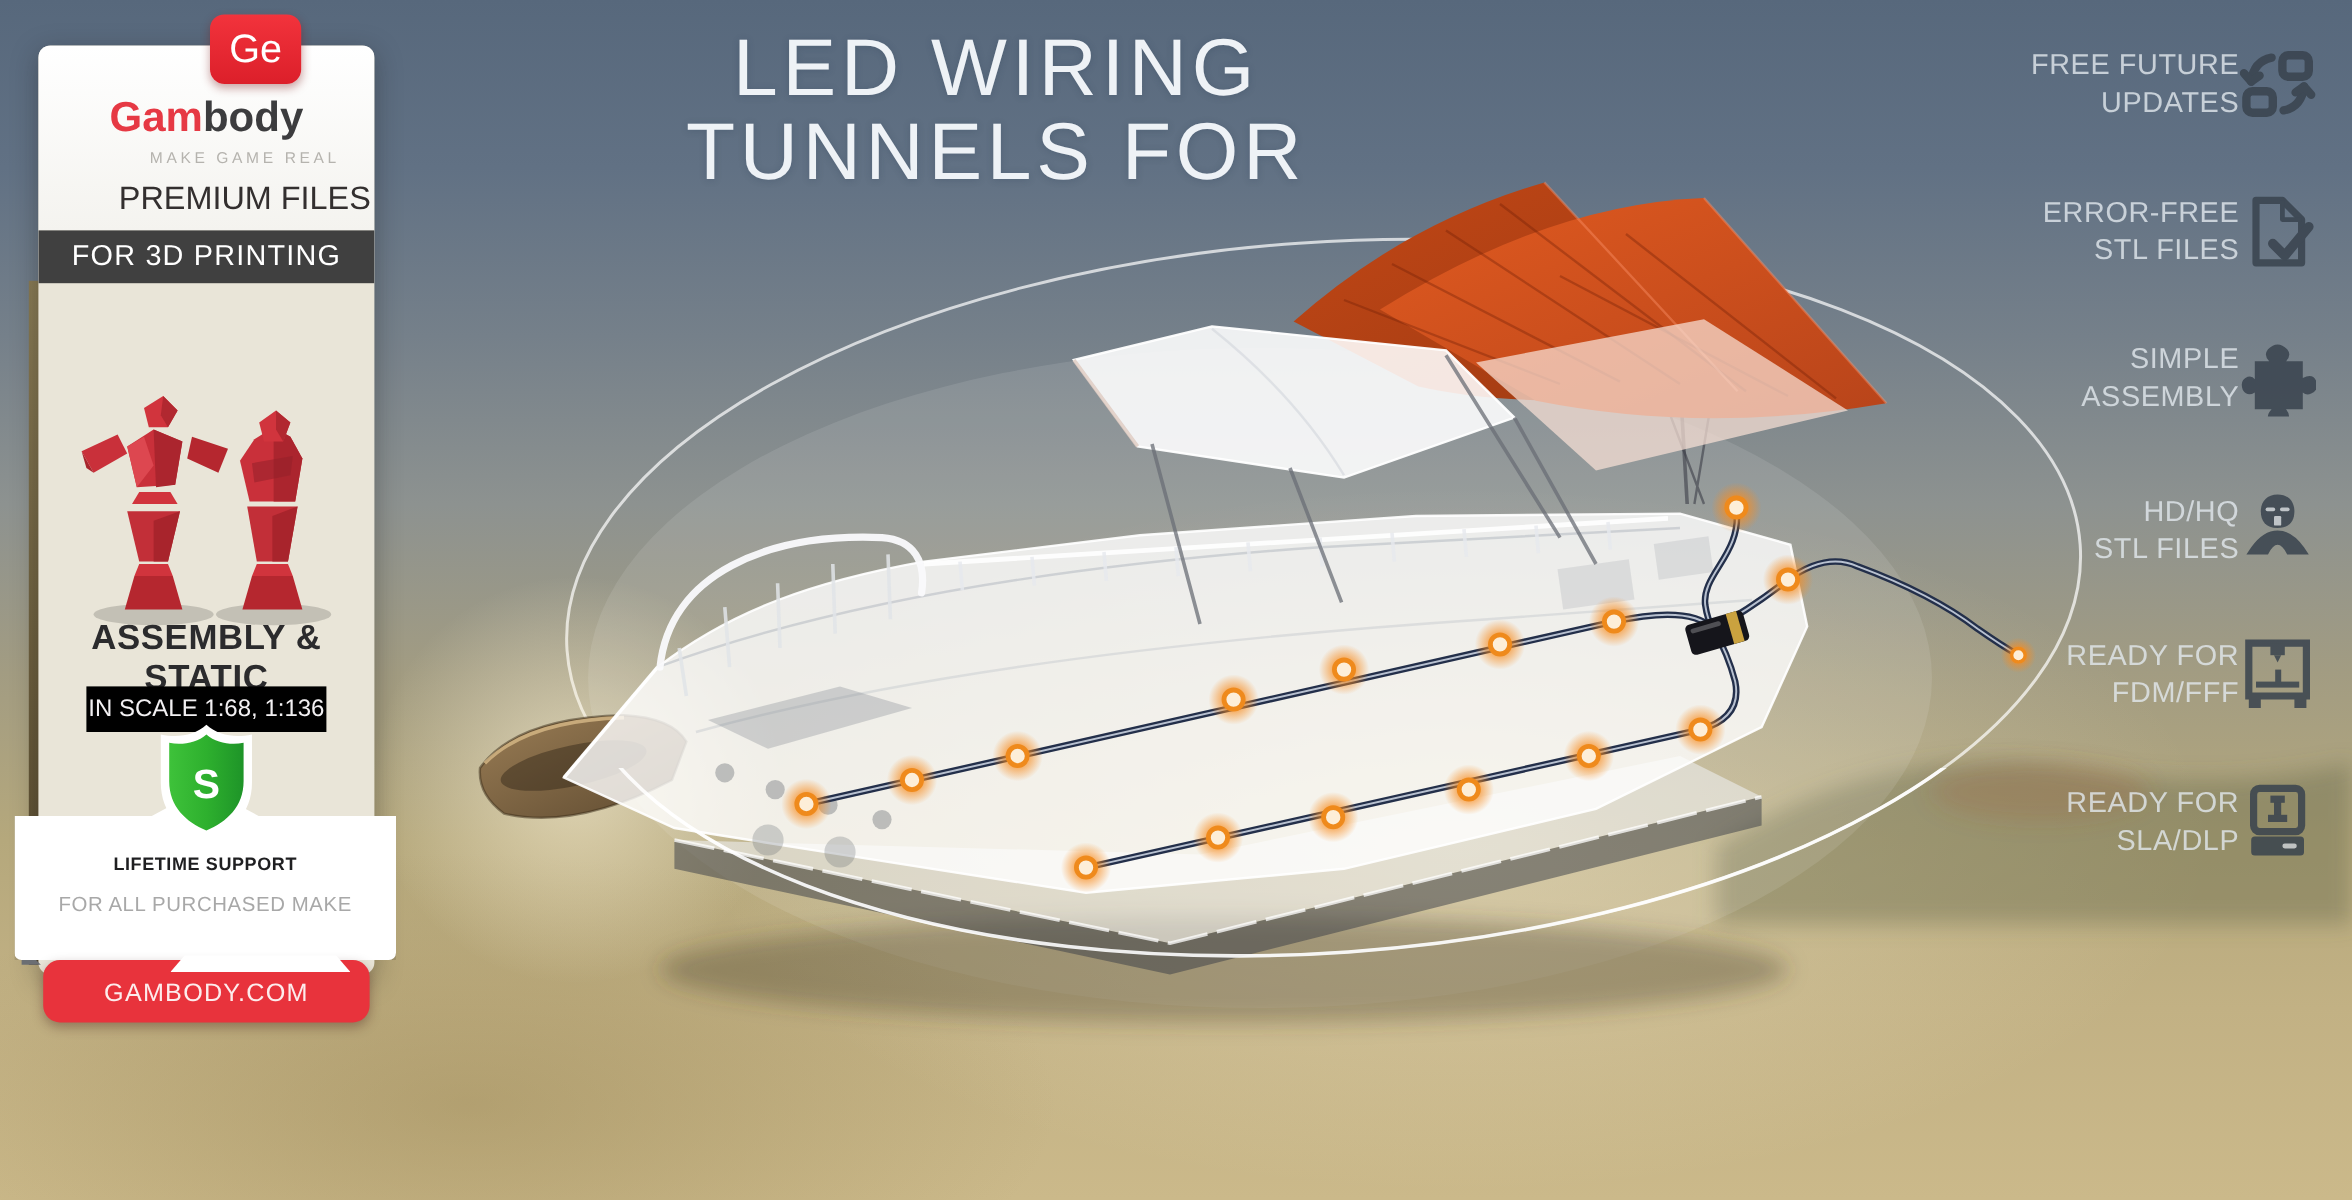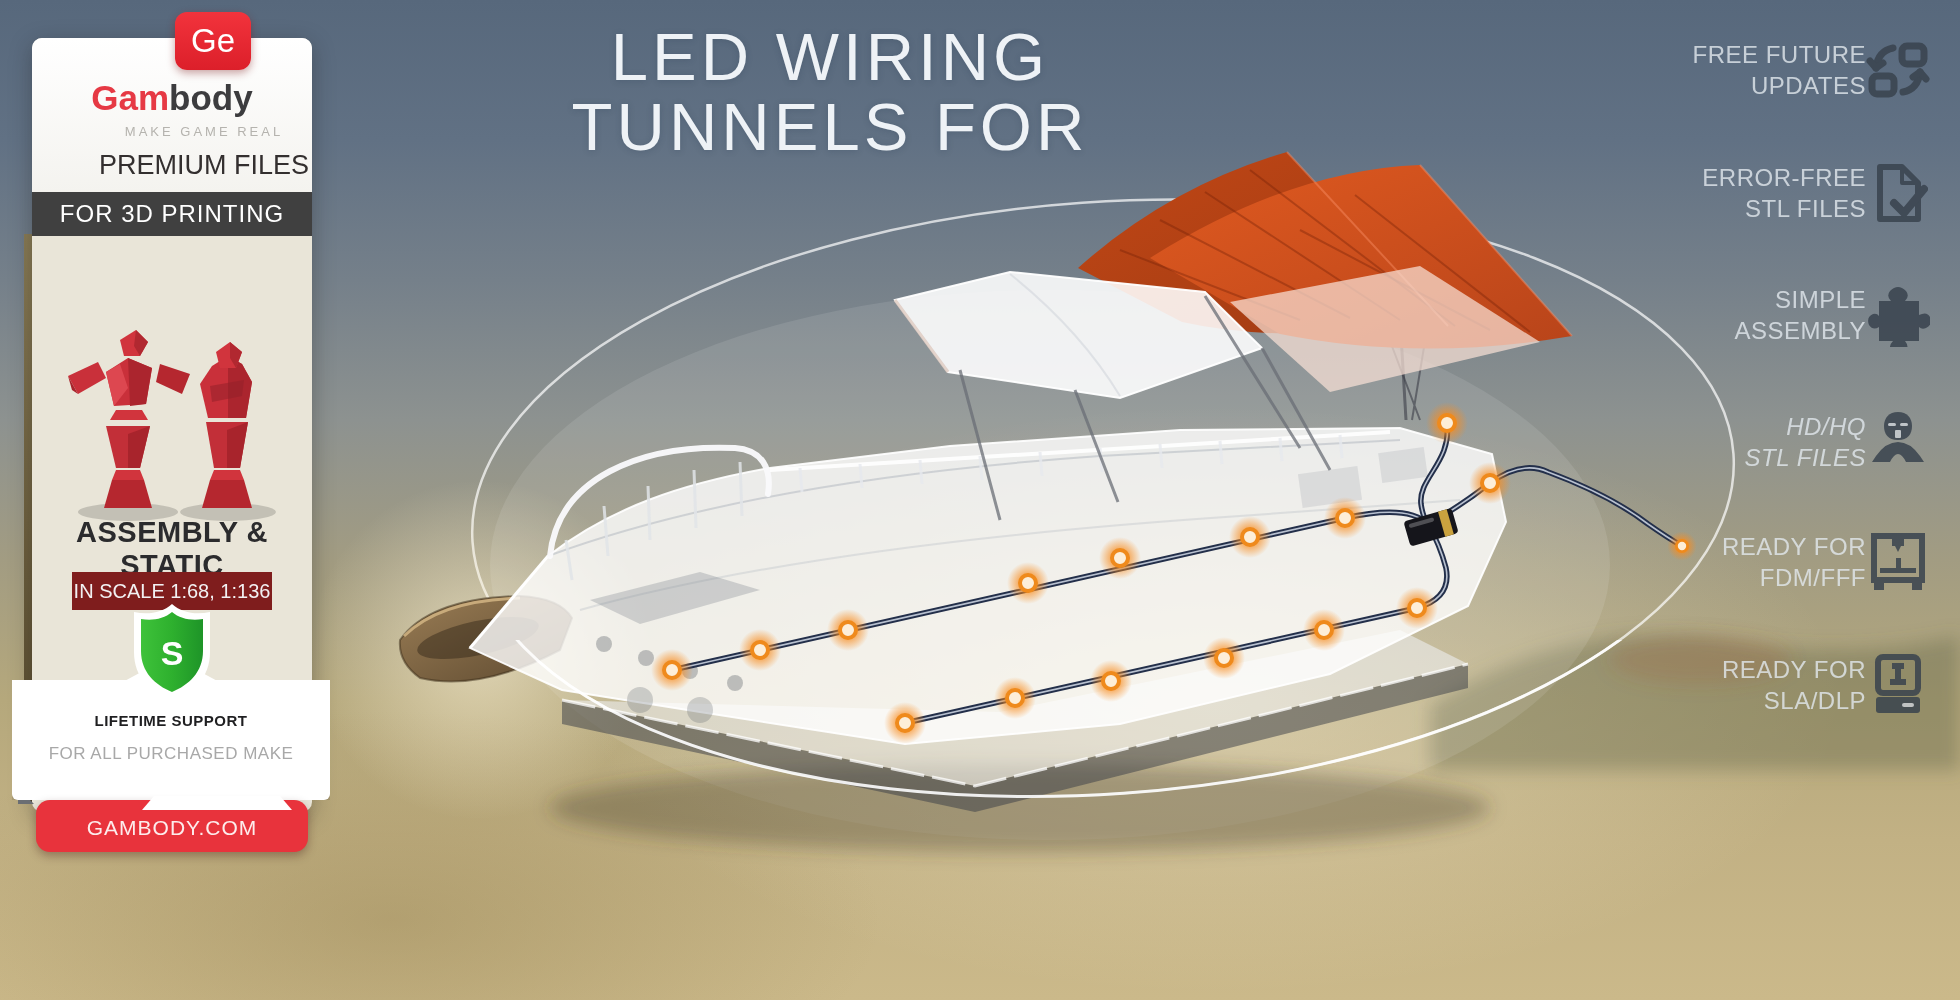--- a/index.html
+++ b/index.html
@@ -32,40 +32,40 @@
     display:flex;align-items:center;justify-content:center;color:#fff;font-weight:normal;font-size:24px;letter-spacing:1px;}
   .logo-badge{position:absolute;left:143px;top:-26px;width:76px;height:58px;border-radius:12px;
     background:linear-gradient(180deg,#f2333c,#dc1f2a);box-shadow:0 3px 8px rgba(120,20,20,0.4);
     display:flex;align-items:center;justify-content:center;color:#fff;font-size:33px;font-weight:400;}
   .brand-line{position:absolute;left:0;top:40px;width:100%;text-align:center;font-size:35px;font-weight:bold;color:#3c3c3e;}
   .brand-line .red{color:#e63944;}
   .brand-tagline{position:absolute;left:0;top:86px;width:100%;text-align:center;font-size:13px;letter-spacing:3px;color:#b5b3ae;margin-left:32px;}
   .premium-line{position:absolute;left:0;top:112px;width:100%;text-align:center;font-size:27px;color:#332f2f;margin-left:32px;}
   .figurine-zone{position:absolute;left:0;top:198px;width:280px;height:330px;}
   .assembly-line{position:absolute;left:0;top:478px;width:100%;text-align:center;font-size:29px;font-weight:bold;color:#2b2b2d;letter-spacing:0.5px;}
-  .scale-badge{position:absolute;left:40px;top:534px;width:200px;height:38px;background:#7f1d1d;
+  .scale-badge{position:absolute;left:40px;top:534px;width:200px;height:38px;background:#000000;
     display:flex;align-items:center;justify-content:center;color:#f2f0f2;font-size:20px;}
   .support-card{position:absolute;left:12px;top:650px;width:318px;height:150px;background:#ffffff;
     border-radius:6px;box-shadow:0 5px 14px rgba(40,40,40,0.30);
     clip-path:polygon(0 30px,36% 30px,50% 6px,64% 30px,100% 30px,100% 100%,0 100%);}
   .support-title{position:absolute;left:0;top:62px;width:100%;text-align:center;font-size:15px;font-weight:bold;color:#1f1f21;letter-spacing:0.5px;}
   .support-sub{position:absolute;left:0;top:94px;width:100%;text-align:center;font-size:17px;color:#a8a8a8;letter-spacing:0.5px;}
   .fold-tri{position:absolute;left:18px;top:788px;width:0;height:0;border-left:16px solid transparent;border-top:16px solid #6b6e73;transform:rotate(180deg);}
   .site-bar{position:absolute;left:36px;top:800px;width:272px;height:52px;background:#e8333c;border-radius:14px;
     display:flex;align-items:flex-end;justify-content:center;box-shadow:0 4px 10px rgba(60,20,20,0.35);}
   .site-bar span{color:#fdecec;font-size:21px;letter-spacing:1px;margin-bottom:12px;}
   .site-tab{position:absolute;left:142px;top:796px;width:150px;height:14px;background:#ffffff;
     clip-path:polygon(8% 0,92% 0,100% 100%,0 100%);}
   .shield-wrap{position:absolute;left:130px;top:602px;width:84px;height:102px;z-index:5;}
 
   
   .benefit{position:absolute;right:30px;display:flex;align-items:center;height:92px;}
   .benefit .label{text-align:right;font-size:24px;line-height:1.3;color:rgba(226,232,238,0.80);letter-spacing:0.5px;}
   .benefit .ico{width:64px;height:64px;flex:0 0 auto;opacity:0.85;}
-  .b1{top:24px;} .b2{top:147px;} .b3{top:269px;} .b4{top:396px;font-style:italic;} .b5{top:516px;} .b6{top:639px;}
+  .b1{top:24px;} .b2{top:147px;} .b3{top:269px;} .b4{top:396px;} .b5{top:516px;} .b6{top:639px;}
 </style>
 </head>
 <body>
 
 <div class="stage">
 
   <svg class="scene-svg" width="1960" height="1000" viewBox="0 0 1960 1000">
     <defs>
       <radialGradient id="ledGlow">
         <stop offset="0%" stop-color="#ff9a2e" stop-opacity="0.95"></stop>

